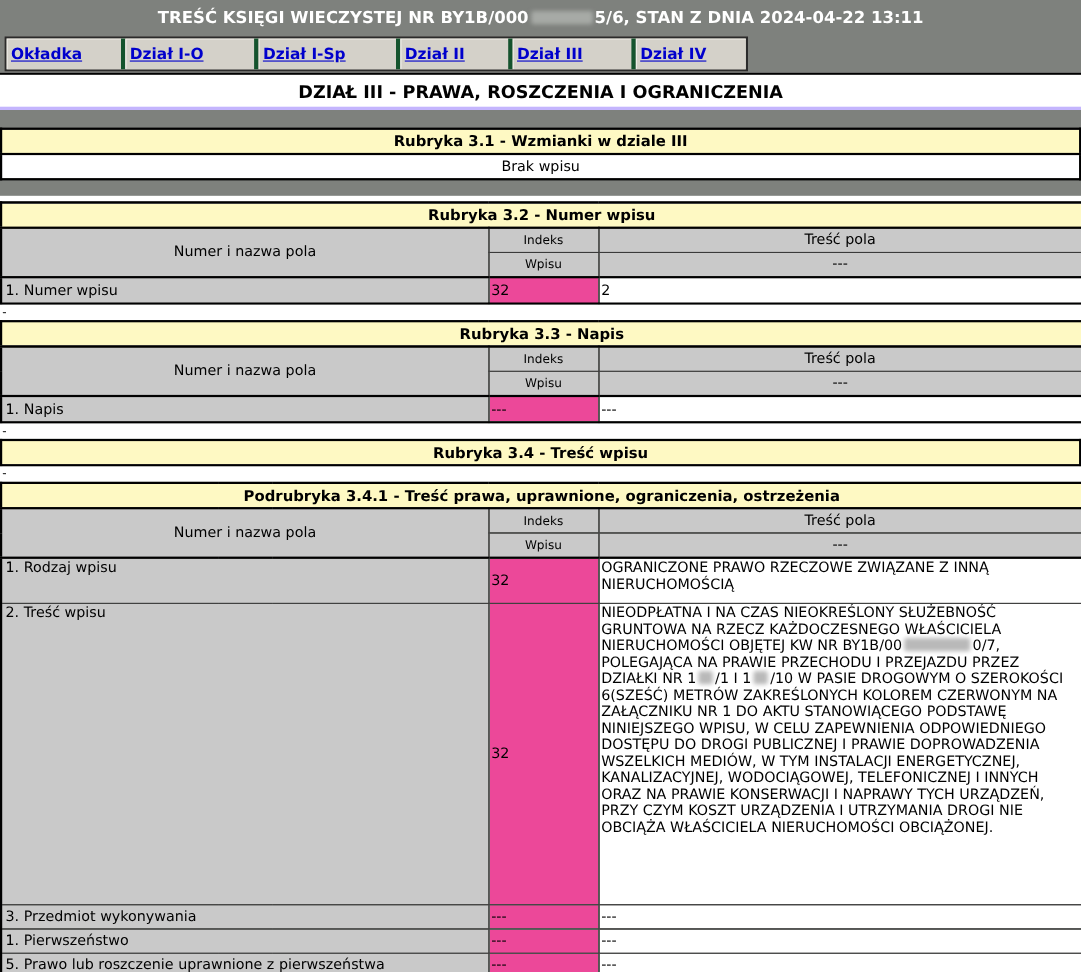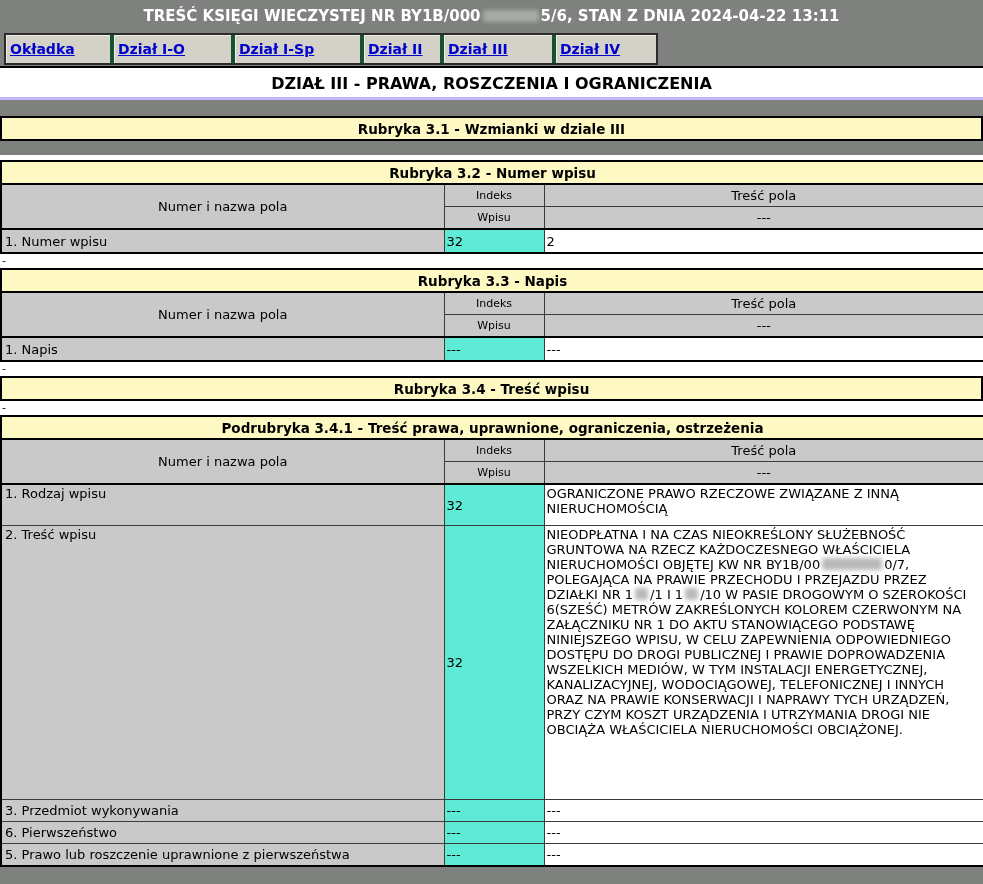--- a/index.html
+++ b/index.html
@@ -21,21 +21,21 @@
     display:flex;margin-left:4px;width:fit-content;
     border:2px solid #2b2b2b;background:#d4d1c9;
   }
   .tab{
     box-sizing:border-box;border-right:4px solid #14532d;
     padding:4px 6px 5px 4px;background:#d4d1c9;
     box-shadow:inset 1px 1px 0 #efeee9;
   }
   .tab:last-child{border-right:none;}
   .tab a{color:#0000cc;font-weight:bold;font-size:14px;text-decoration:underline;cursor:pointer;}
-  .w1{width:108px}.w2{width:121px}.w3{width:129px}.w4{width:80px}.w5{width:112px}.w6{width:100px}
+  .w1{width:108px}.w2{width:121px}.w3{width:129px}.w4{width:102px}.w5{width:112px}.w6{width:100px}
   
   .dzial-band{
     margin-top:1px;background:#fff;
     border-top:2px solid #000;border-bottom:3px solid #c4b5fd;
     text-align:center;font-weight:bold;font-size:16px;
     padding:6px 0 4px;
   }
   
   .gap16{height:16px;}
   .gap14{height:14px;}
@@ -53,21 +53,21 @@
   .rub-title{
     background:#fef9c3;font-weight:bold;font-size:13.5px;
     text-align:center;padding:3px 0 2px!important;
     border-bottom:2px solid #000!important;
   }
   .rub-title-only{border-bottom:none!important;}
   .hdr-c{background:#c9c9c9;text-align:center;}
   .hdr-s{background:#c9c9c9;text-align:center;font-size:11px;}
   .bb2{border-bottom:2px solid #000!important;}
   .lbl{background:#c9c9c9;text-align:left;padding-left:3px!important;}
-  .idx{background:#5eead4;text-align:left;margin-left:41px;}
+  .idx{background:#ec4899;text-align:left;margin-left:41px;}
   .val{background:#fff;text-align:left;line-height:15px;}
   .top{vertical-align:top;}
   .mid{vertical-align:middle;}
   .h19{height:19px;}
   .h20{height:20px;}
   .h38{height:38px;}
   .h271{height:271px;}
   .white-row{background:#fff;text-align:center;padding:3px 0!important;}
   
   .redacted{
@@ -92,20 +92,23 @@
 
 <div class="dzial-band">DZIAŁ III - PRAWA, ROSZCZENIA I OGRANICZENIA</div>
 
 <div class="gap16"></div>
 
 <table class="tbl">
   <tbody>
       <tr>
         <td class="rub-title">Rubryka 3.1 - Wzmianki w dziale III</td>
       </tr>
+  <tr>
+        <td class="white-row">Brak wpisu</td>
+      </tr>
 </tbody>
   </table>
 
 <div class="gap14"></div>
 <div class="white-strip"></div>
 
 <table class="tbl">
   <colgroup>
       <col style="width:443px">
       <col style="width:100px">
@@ -203,21 +206,21 @@
     <td colspan="3" class="lbl top h271">2. Treść wpisu</td>
     <td class="idx mid h271">32</td>
     <td class="val top h271">NIEODPŁATNA I NA CZAS NIEOKREŚLONY SŁUŻEBNOŚĆ GRUNTOWA NA RZECZ KAŻDOCZESNEGO WŁAŚCICIELA NIERUCHOMOŚCI OBJĘTEJ KW NR BY1B/00<span class="redacted" style="width: 60px;"></span>0/7, POLEGAJĄCA NA PRAWIE PRZECHODU I PRZEJAZDU PRZEZ DZIAŁKI NR 1<span class="redacted" style="width: 13px;"></span>/1 I 1<span class="redacted" style="width: 13px;"></span>/10 W PASIE DROGOWYM O SZEROKOŚCI 6(SZEŚĆ) METRÓW ZAKREŚLONYCH KOLOREM CZERWONYM NA ZAŁĄCZNIKU NR 1 DO AKTU STANOWIĄCEGO PODSTAWĘ NINIEJSZEGO WPISU, W CELU ZAPEWNIENIA ODPOWIEDNIEGO DOSTĘPU DO DROGI PUBLICZNEJ I PRAWIE DOPROWADZENIA WSZELKICH MEDIÓW, W TYM INSTALACJI ENERGETYCZNEJ, KANALIZACYJNEJ, WODOCIĄGOWEJ, TELEFONICZNEJ I INNYCH ORAZ NA PRAWIE KONSERWACJI I NAPRAWY TYCH URZĄDZEŃ, PRZY CZYM KOSZT URZĄDZENIA I UTRZYMANIA DROGI NIE OBCIĄŻA WŁAŚCICIELA NIERUCHOMOŚCI OBCIĄŻONEJ.</td>
   </tr>
   <tr>
     <td colspan="3" class="lbl h19">3. Przedmiot wykonywania</td>
     <td class="idx h19">---</td>
     <td class="val h19">---</td>
   </tr>
   <tr>
-    <td colspan="3" class="lbl h19">6. Pierwszeństwo</td>
+    <td colspan="3" class="lbl h19">1. Pierwszeństwo</td>
     <td class="idx h19">---</td>
     <td class="val h19">---</td>
   </tr>
   <tr>
     <td colspan="3" class="lbl h19">5. Prawo lub roszczenie uprawnione z pierwszeństwa</td>
     <td class="idx h19">---</td>
     <td class="val h19">---</td>
   </tr>
 
 </tbody>

